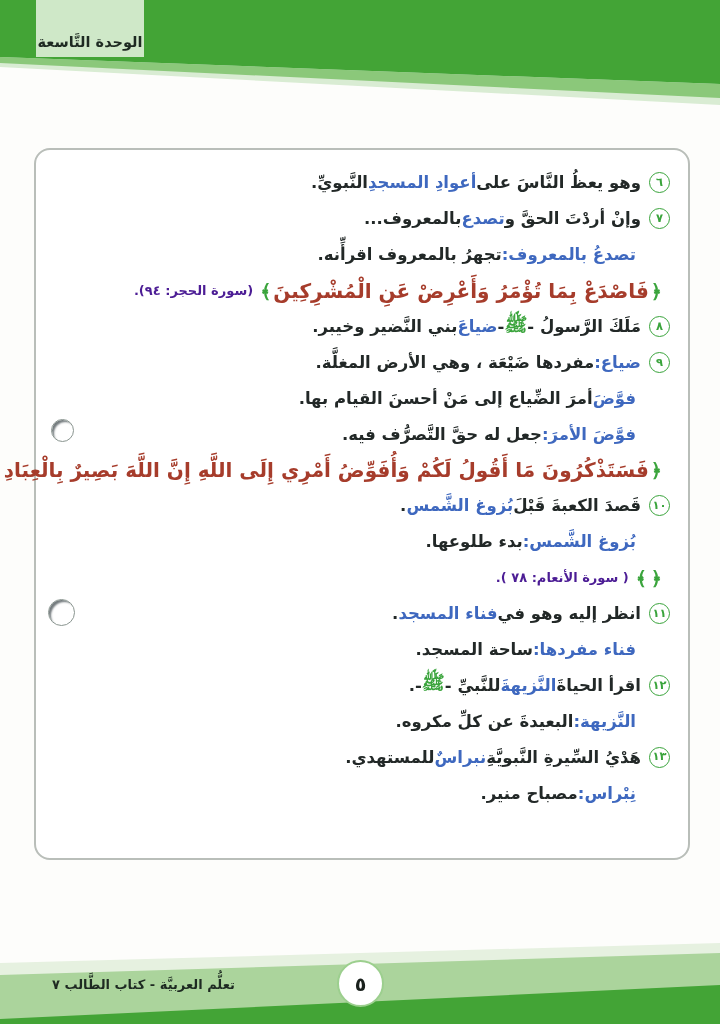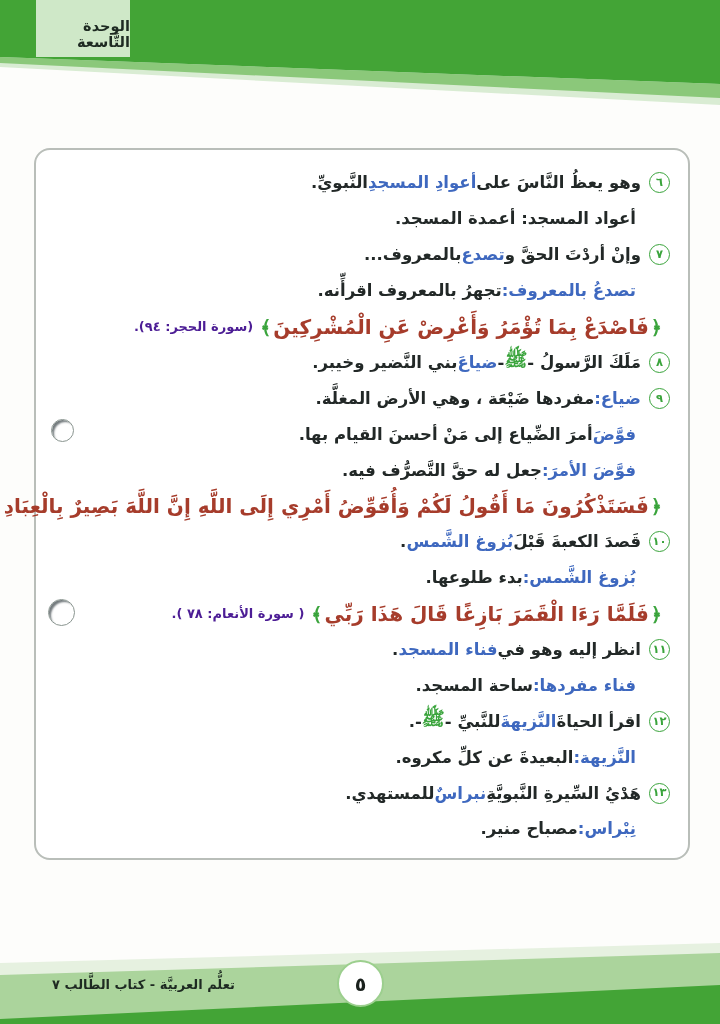--- a/index.html
+++ b/index.html
@@ -23,21 +23,21 @@
     overflow:hidden;
     direction:rtl;
   }
   
   .header{position:absolute;top:0;left:0;width:720px;height:110px;}
   .h-layer{position:absolute;top:0;left:0;width:720px;height:110px;}
   .h-pale {background:var(--green-pale); clip-path:polygon(0 62px,720px 97px,720px 105px,0 67px);}
   .h-mid  {background:var(--green-mid);  clip-path:polygon(0 57px,720px 84px,720px 98px,0 63px);}
   .h-dark {background:var(--green-dark); clip-path:polygon(0 0,720px 0,720px 84px,0 57px);}
   .unit-box{
-    position:absolute;left:36px;top:0;width:94px;height:57px;
+    position:absolute;left:36px;top:0;width:108px;height:57px;
     background:var(--green-label);
     display:flex;align-items:flex-end;justify-content:center;
     padding-bottom:7px;
   }
   .unit-box span{font-size:14.5px;font-weight:bold;color:#1e2a22;}
   
   .card{
     position:absolute;left:34px;top:148px;width:656px;height:712px;
     background:#fff;
     border:2px solid #b9beb9;
@@ -105,23 +105,20 @@
 </div>
 
 <div class="card">
   <div class="lines">
       <div class="line item">
         <span class="num-badge">٦</span>
         <span class="seg dark">وهو يعظُ النَّاسَ على </span>
         <span class="seg blue">أعوادِ المسجدِ</span>
         <span class="seg dark"> النَّبويِّ.</span>
       </div>
-      <div class="line def">
-        <span class="seg dark">أعواد المسجد: أعمدة المسجد.</span>
-      </div>
       <div class="line item">
         <span class="num-badge">٧</span>
         <span class="seg dark">وإنْ أردْتَ الحقَّ و</span>
         <span class="seg blue">تصدع</span>
         <span class="seg dark"> بالمعروف...</span>
       </div>
       <div class="line def">
         <span class="seg blue">تصدعُ بالمعروف:</span>
         <span class="seg dark"> تجهرُ بالمعروف اقرأِّنه.</span>
       </div>
@@ -163,21 +160,20 @@
         <span class="seg dark">قَصدَ الكعبةَ قَبْلَ </span>
         <span class="seg blue">بُزوغ الشَّمس</span>
         <span class="seg dark">.</span>
       </div>
       <div class="line def">
         <span class="seg blue">بُزوغ الشَّمس:</span>
         <span class="seg dark"> بدء طلوعها.</span>
       </div>
       <div class="line verse">
         <span class="bracket">﴿</span>
-        <span class="verse-text">فَلَمَّا رَءَا الْقَمَرَ بَازِغًا قَالَ هَذَا رَبِّي</span>
         <span class="bracket">﴾</span>
         <span class="source">( سورة الأنعام: ٧٨ ).</span>
       </div>
       <div class="line item">
         <span class="num-badge">١١</span>
         <span class="seg dark">انظر إليه وهو في </span>
         <span class="seg blue">فناء المسجد</span>
         <span class="seg dark">.</span>
       </div>
       <div class="line def">

